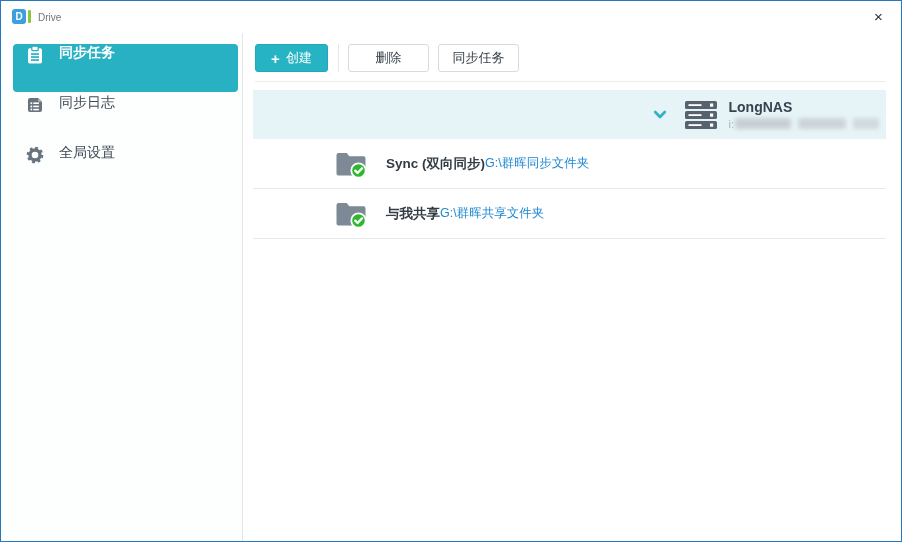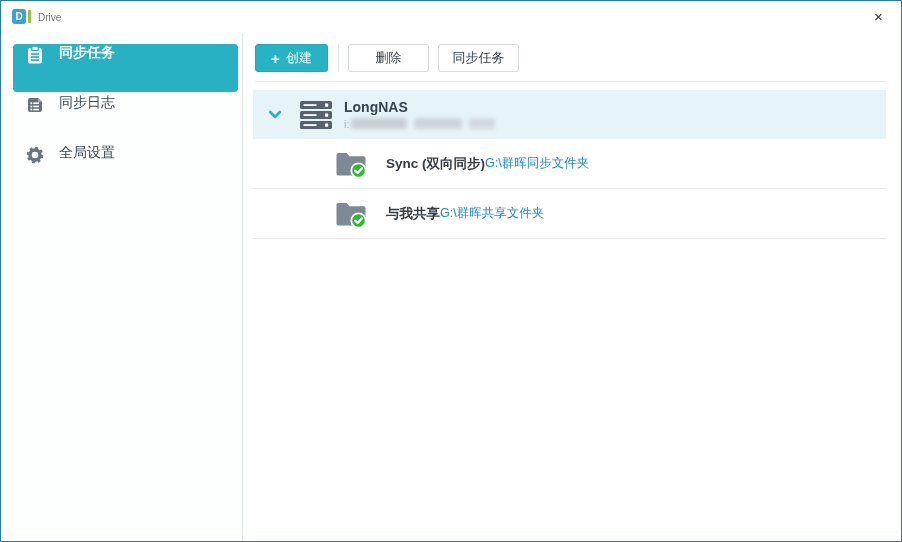--- a/index.html
+++ b/index.html
@@ -38,21 +38,21 @@
     display:flex; align-items:center; justify-content:center; gap:6px;
   }
   .btn-primary .plus { font-size:15px; font-weight:bold; line-height:1; }
   .toolbar-divider { width:1px; height:28px; background:#e4e7e9; margin:0 9px 0 10px; }
   .btn-secondary { width:81px; background:#fff; border:1px solid #d7dbdf; color:#39424c; margin-right:9px; }
   .toolbar-sep { border-top:1px solid #ececec; margin:9px 15px 0 12px; }
   
   .list { margin:8px 15px 0 10px; }
   .server-row {
     display:flex; align-items:center; height:49px; background:#e7f4f7;
-    padding-left:15px; cursor:pointer;
+    padding-left:15px; cursor:pointer;justify-content:flex-end;
   }
   .chevron { width:14px; height:10px; margin-right:17px; flex:0 0 14px; }
   .server-icon { margin-right:11px; flex:0 0 34px; display:flex; }
   .server-text { display:flex; flex-direction:column; justify-content:center; }
   .server-name { font-size:14px; font-weight:bold; color:#37444e; line-height:17px; }
   .server-addr { display:flex; align-items:center; height:13px; margin-top:1px; }
   .addr-prefix { font-size:11px; color:#a9b2b8; margin-right:1px; }
   .blur-block { display:inline-block; height:11px; background:#c8cfd4; border-radius:2px; filter:blur(2px); margin-right:7px; }
   .blur-1 { width:56px; } .blur-2 { width:48px; opacity:.85; } .blur-3 { width:26px; opacity:.7; }
   .task-row { display:flex; align-items:center; height:50px; padding-left:82px; border-bottom:1px solid #e9e9e9; background:#fff; cursor:pointer; }

